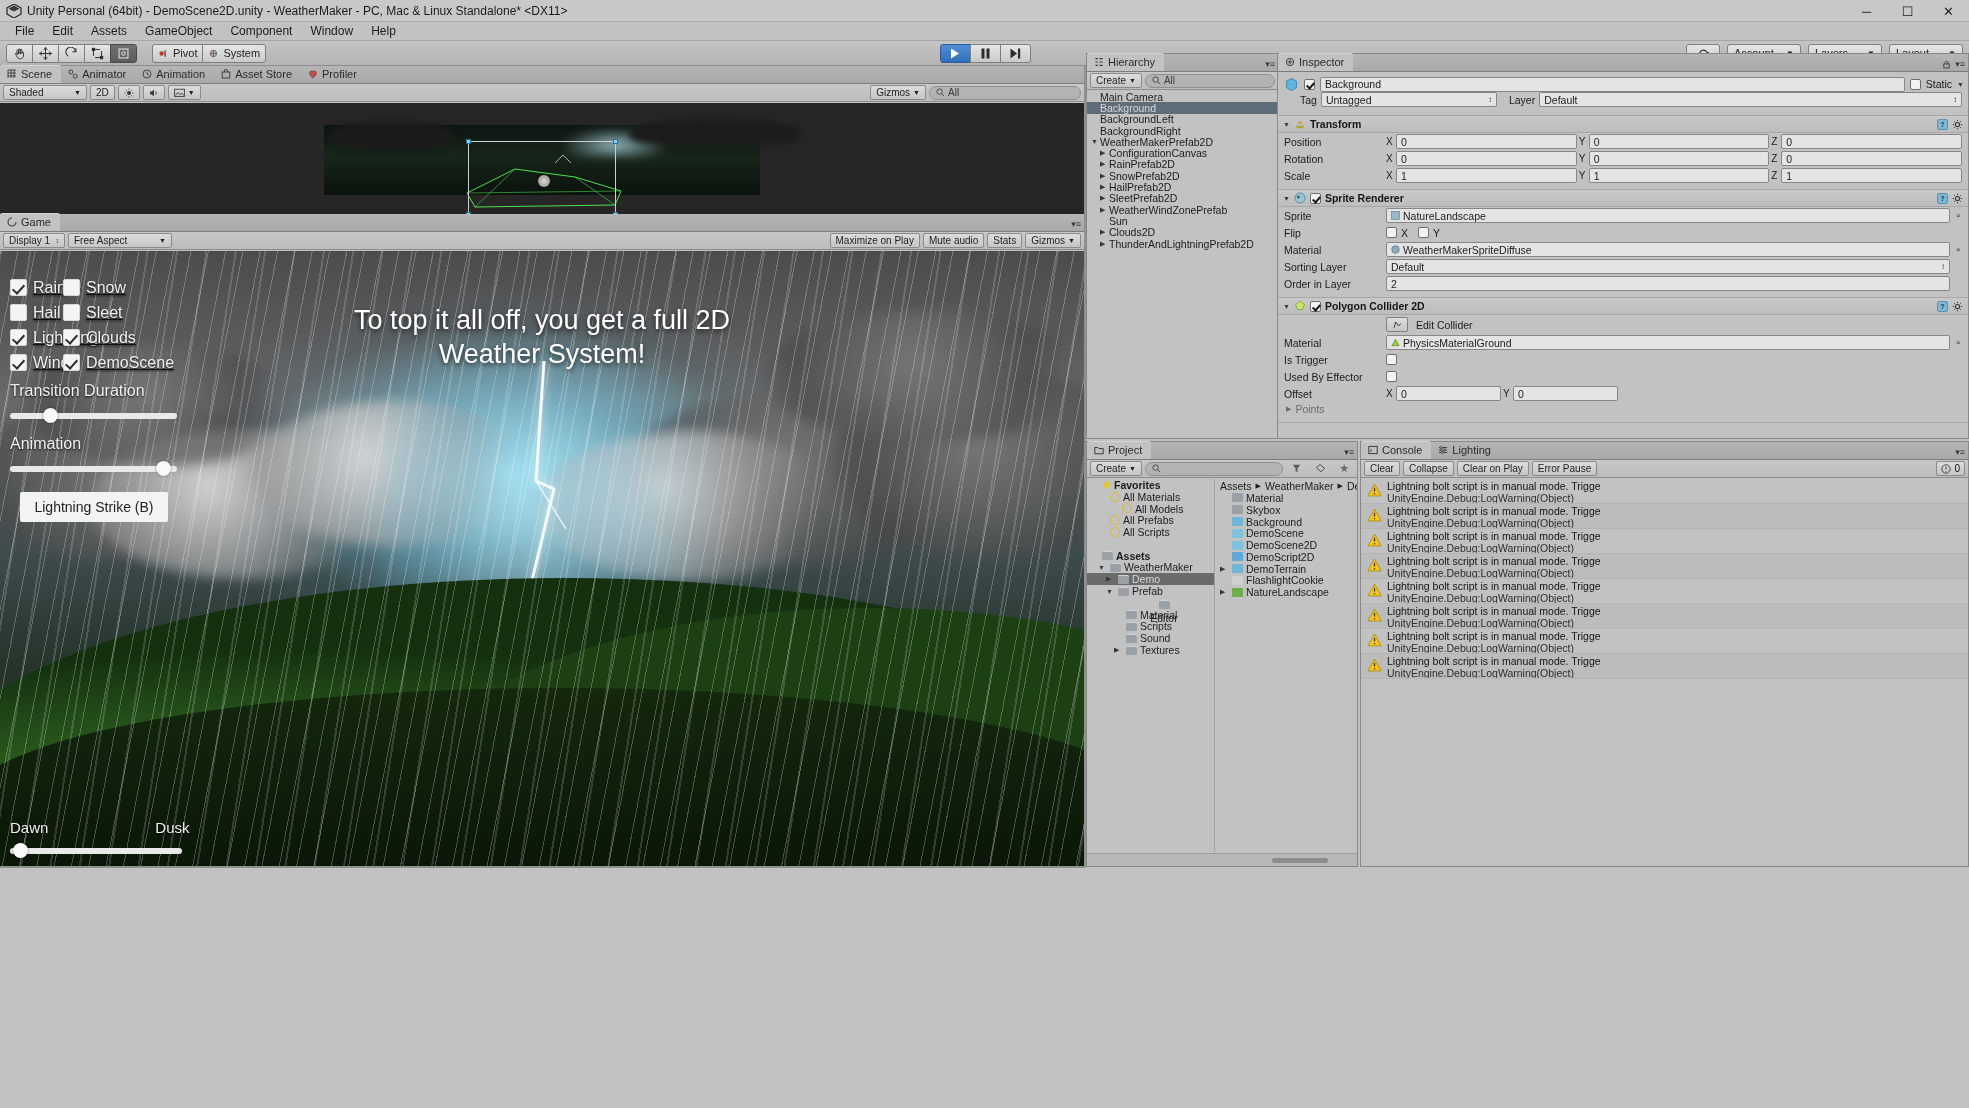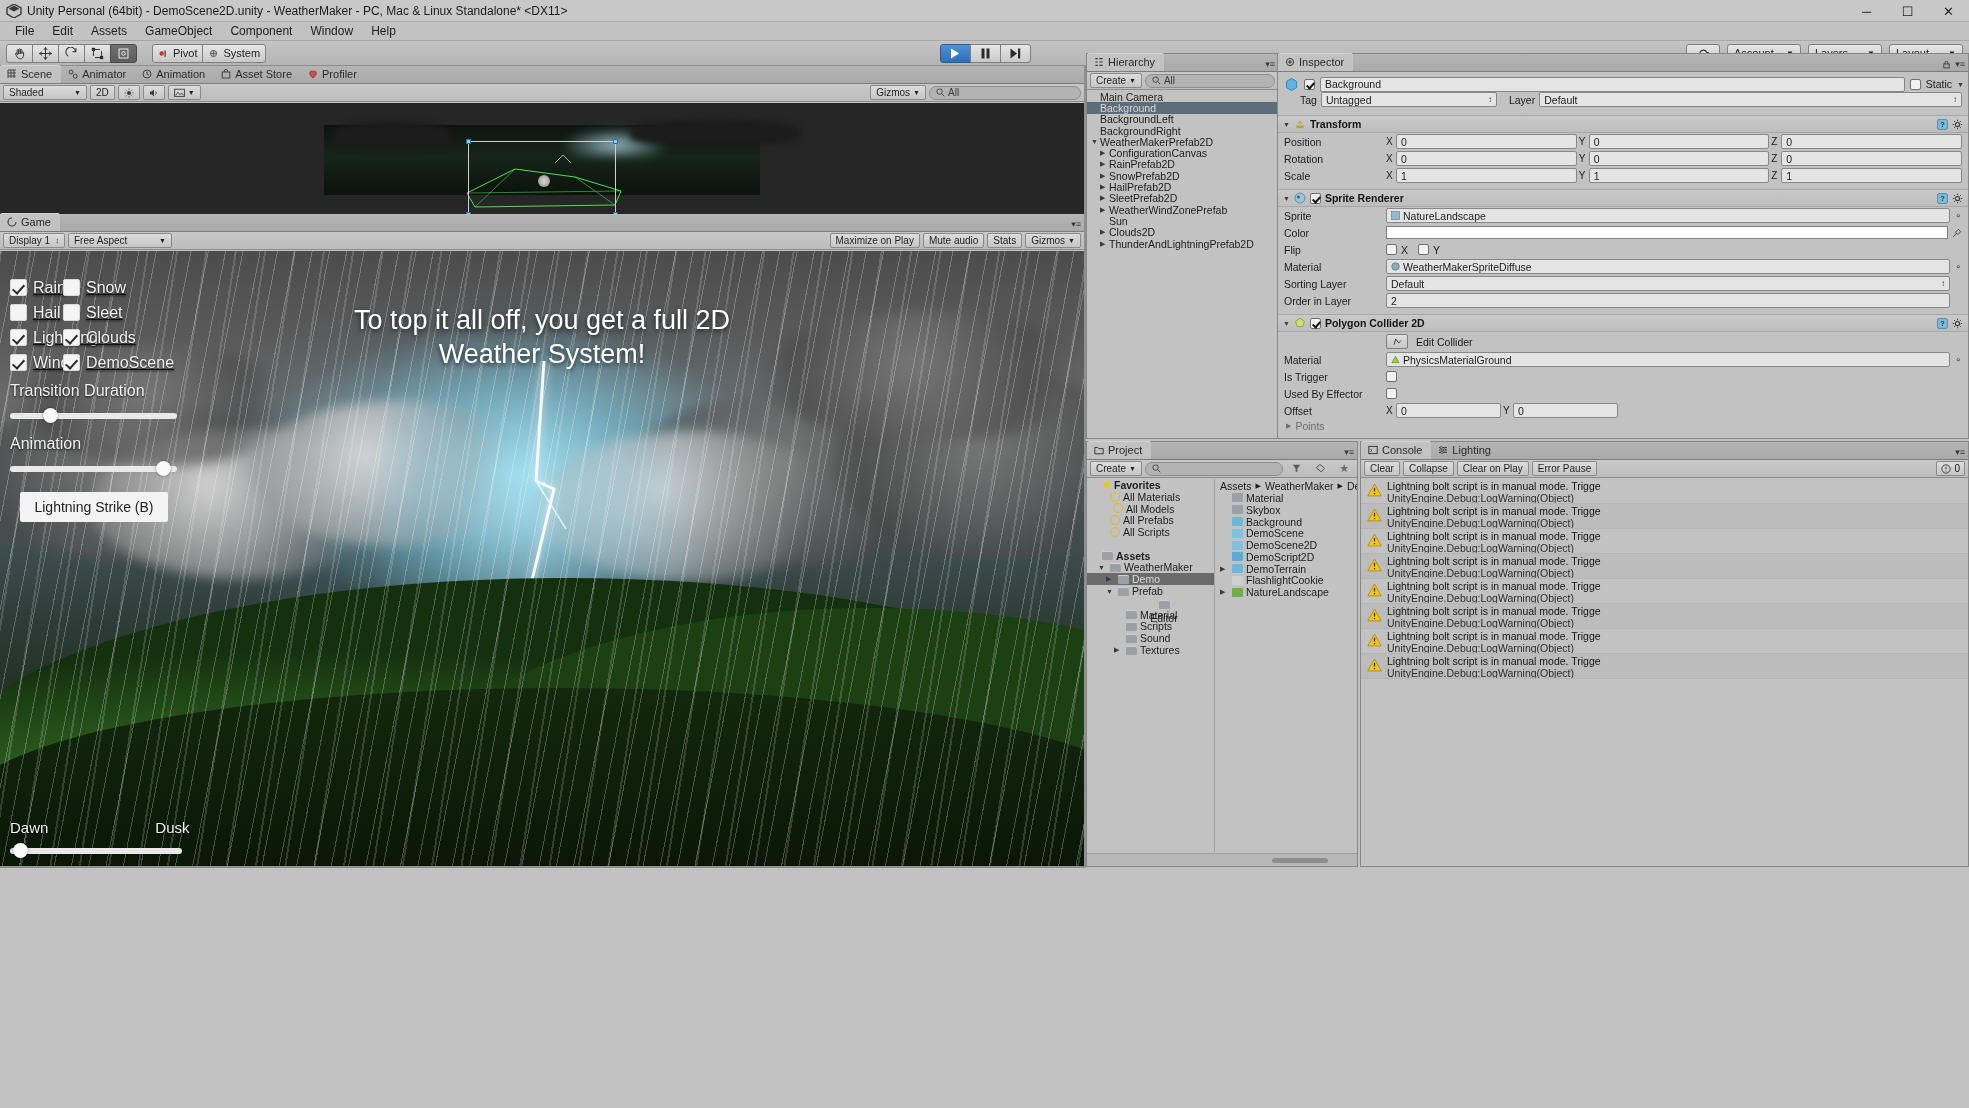--- a/index.html
+++ b/index.html
@@ -846,27 +846,20 @@
         <span class="ilabel" style="width:98px">Sprite</span>
         <div class="ifield" style="flex:1">
           <svg width="9" height="9" viewBox="0 0 10 10" style="margin-right:3px">
             <rect x="0.5" y="0.5" width="9" height="9" fill="#9bb7c6" stroke="#5a7f92" stroke-width="0.7"></rect>
           </svg>
           <span>NatureLandscape</span>
         </div>
         <span style="font-size:9px;color:#3a3a3a">⚬</span>
       </div>
       <div class="irow">
-        <span class="ilabel" style="width:98px">Color</span>
-        <div style="flex:1;height:13px;background:#ffffff;border:1px solid #7e7e7e"></div>
-        <svg width="10" height="10" viewBox="0 0 12 12">
-          <path d="M1.4 10.6l4.6-4.6M7.6 1.6l2.8 2.8-3.4 3.4-2.8-2.8z" stroke="#3a3a3a" stroke-width="1" fill="none"></path>
-        </svg>
-      </div>
-      <div class="irow">
         <span class="ilabel" style="width:98px">Flip</span>
         <div class="icheck"></div>
         <span class="ilabel">X</span>
         <div class="icheck" style="margin-left:6px"></div>
         <span class="ilabel">Y</span>
       </div>
       <div class="irow">
         <span class="ilabel" style="width:98px">Material</span>
         <div class="ifield" style="flex:1">
           <svg width="9" height="9" viewBox="0 0 10 10" style="margin-right:3px">
@@ -996,21 +989,21 @@
           <div class="prow bold" style="padding-left: 3px;">
             <span class="arrow"></span>
             <span class="star">★</span>
             <span>Favorites</span>
           </div>
           <div class="prow" style="padding-left: 11px;">
             <span class="arrow"></span>
             <span class="mag"></span>
             <span>All Materials</span>
           </div>
-          <div class="prow" style="padding-left: 14px;">
+          <div class="prow" style="padding-left: 23px;">
             <span class="arrow"></span>
             <span class="mag"></span>
             <span>All Models</span>
           </div>
           <div class="prow" style="padding-left: 11px;">
             <span class="arrow"></span>
             <span class="mag"></span>
             <span>All Prefabs</span>
           </div>
           <div class="prow" style="padding-left: 11px;">

